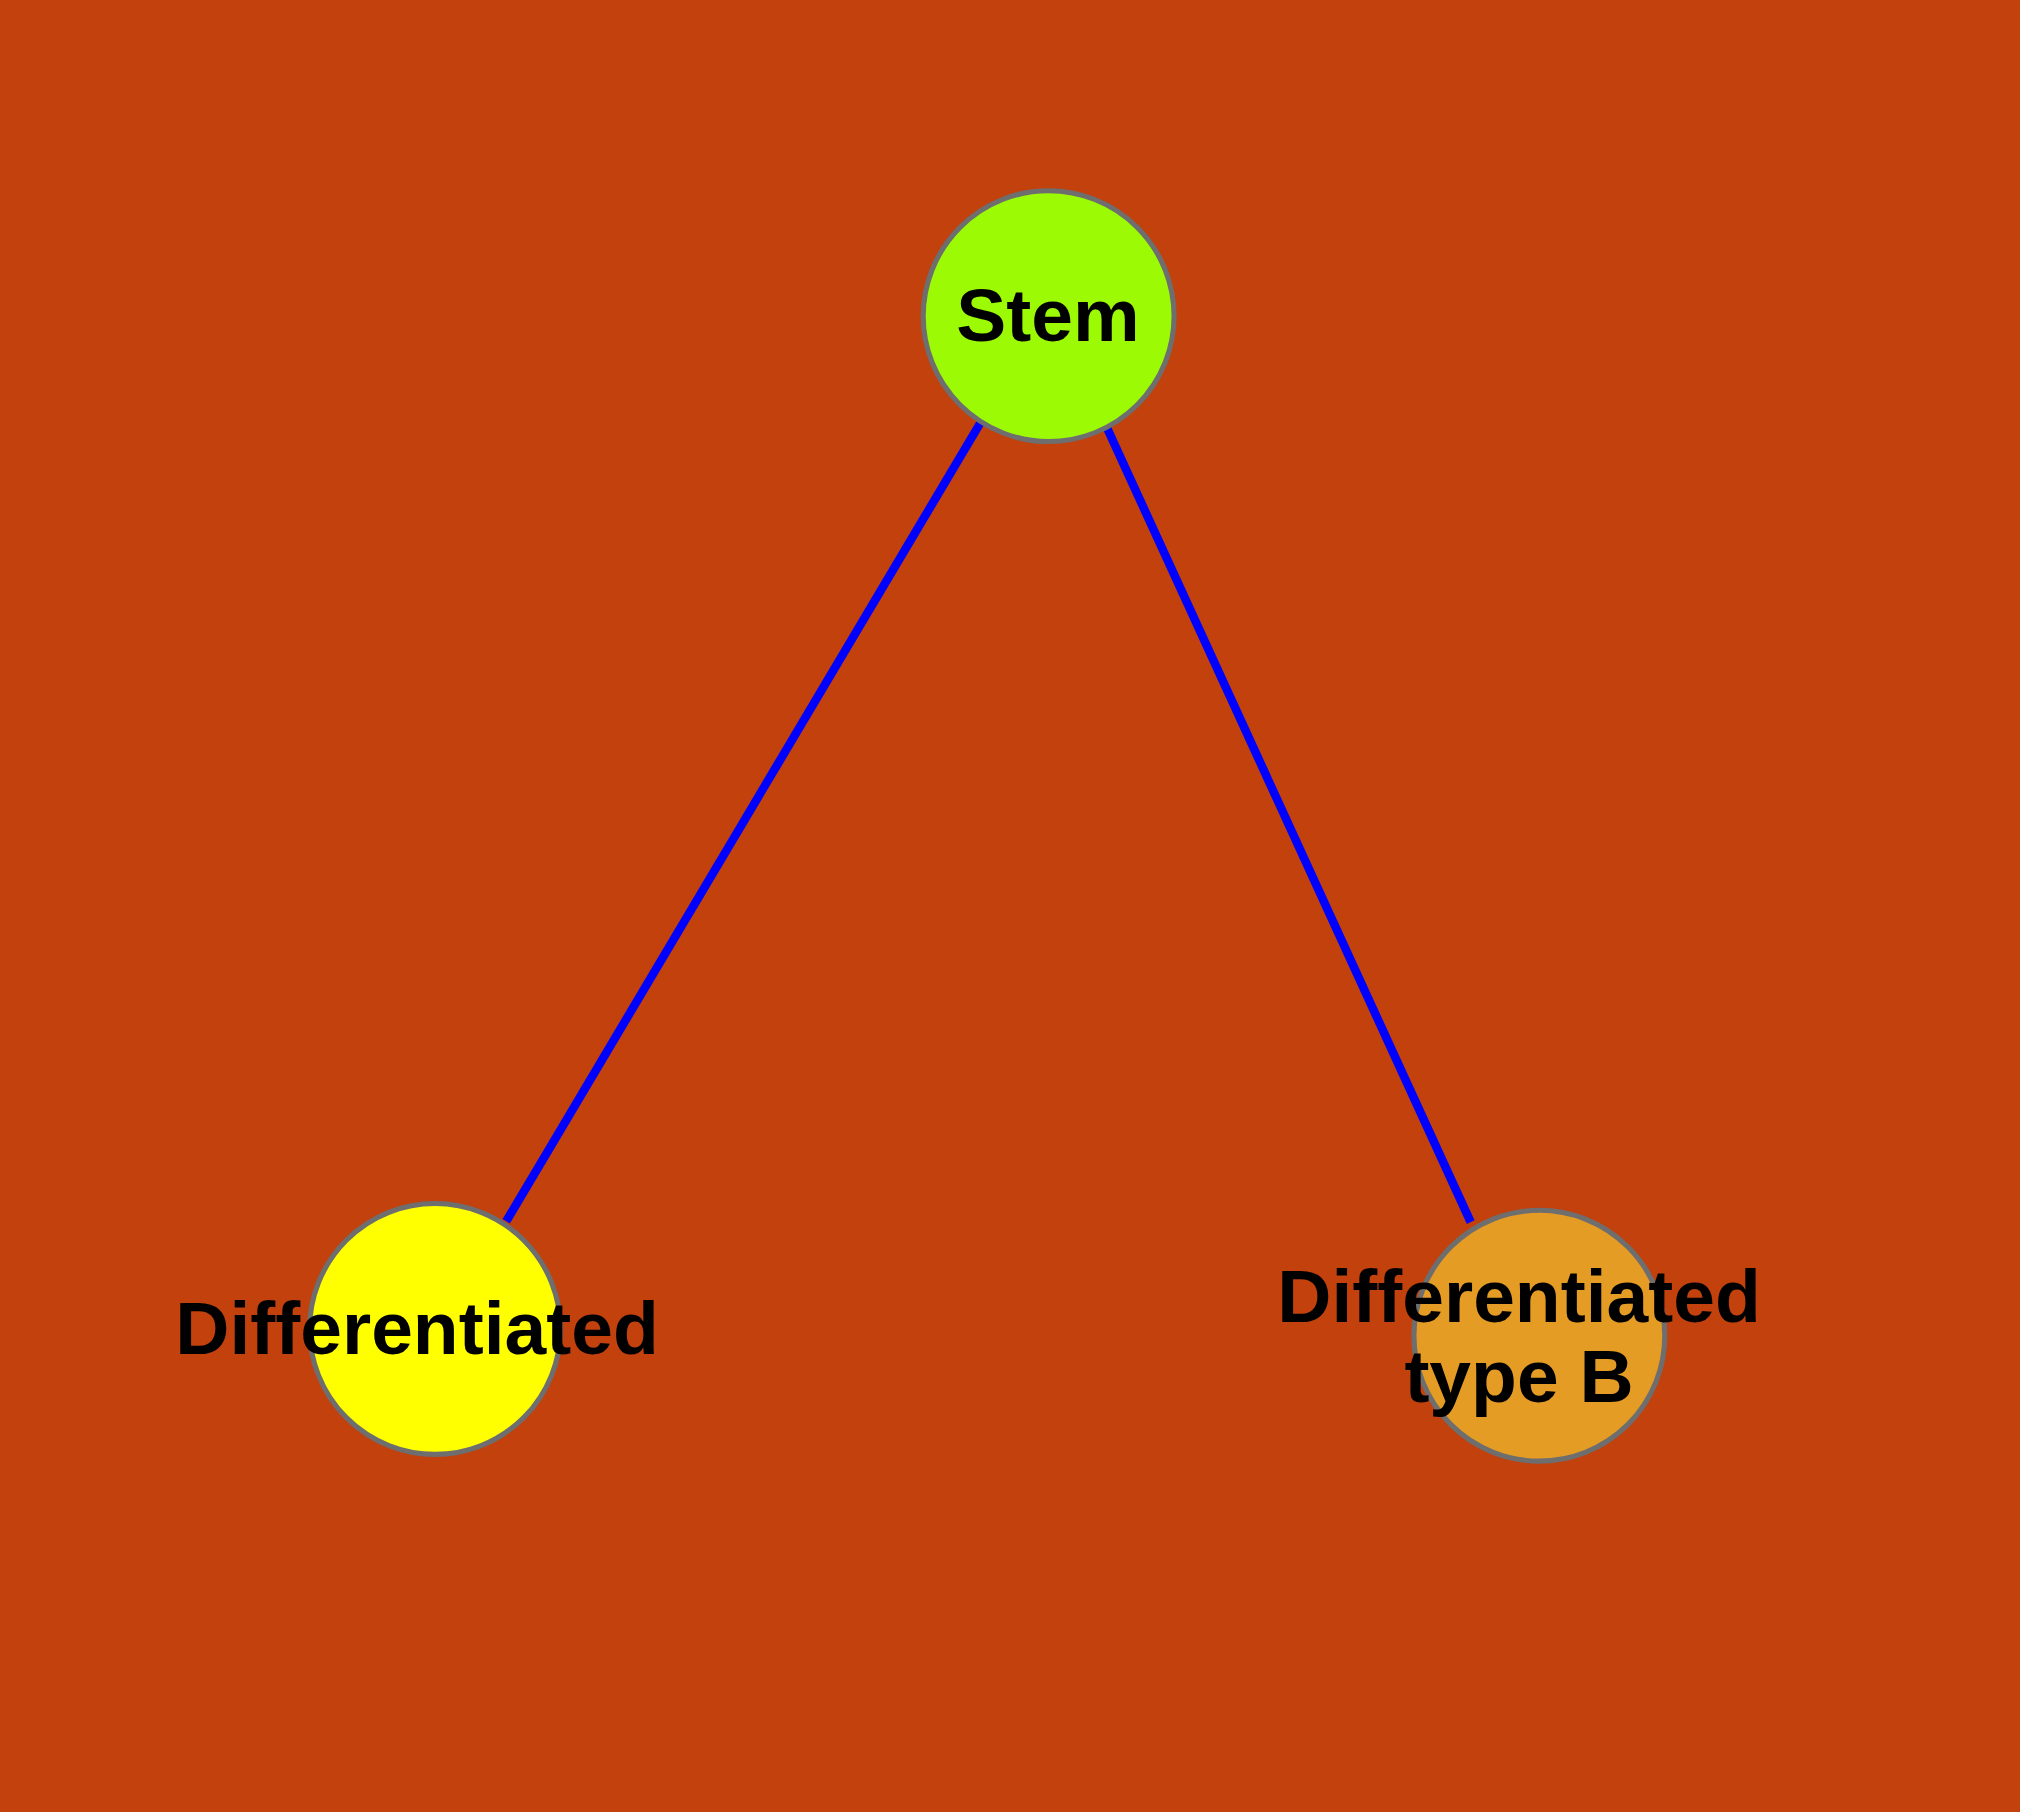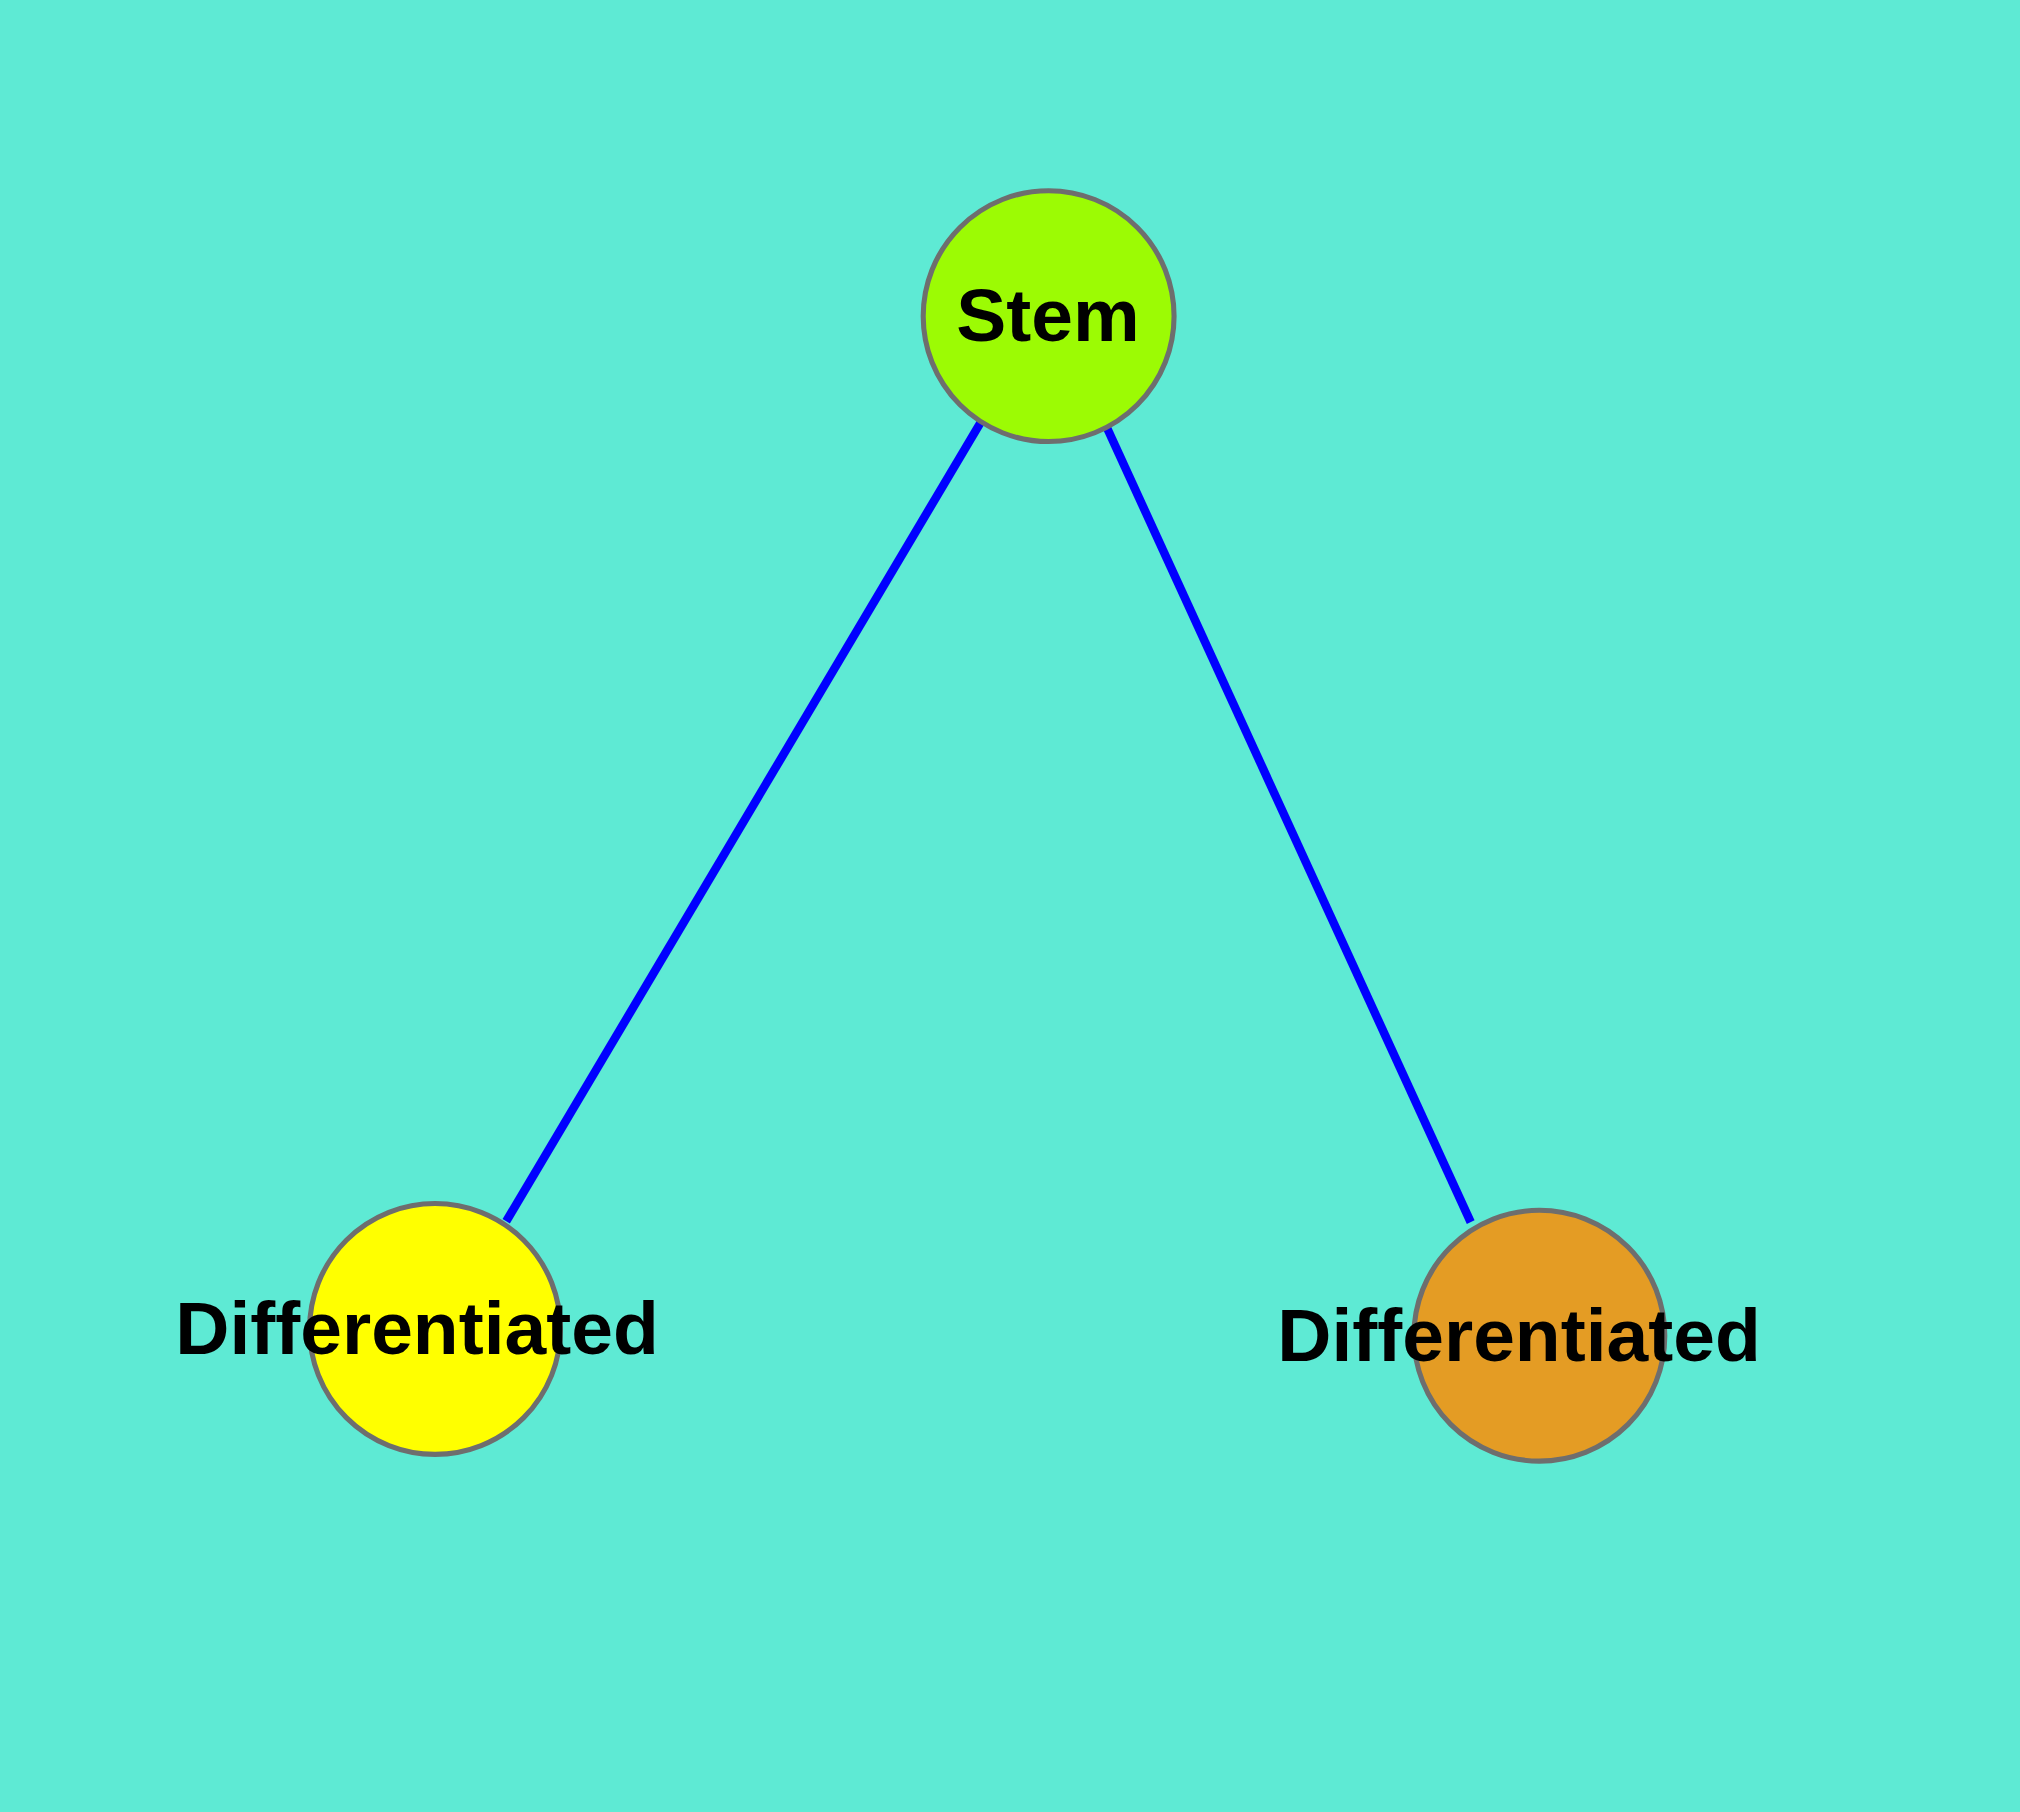--- a/index.html
+++ b/index.html
@@ -9,21 +9,21 @@
   body {
     width: 2021px;
     height: 1812px;
     overflow: hidden;
     font-family: "Liberation Sans", sans-serif;
   }
   #graph-canvas {
     position: relative;
     width: 2021px;
     height: 1812px;
-    background: #5eead4;
+    background: #c2410c;
   }
   #graph-svg {
     position: absolute;
     top: 0;
     left: 0;
     width: 2021px;
     height: 1812px;
     display: block;
   }
   .node-label {
@@ -53,16 +53,16 @@
       <circle cx="513" cy="1568" r="148" fill="#ffff00" stroke="#6e6e6e" stroke-width="6"></circle>
       <circle cx="1816" cy="1576" r="148" fill="#e49c24" stroke="#6e6e6e" stroke-width="6"></circle>
       <circle cx="1237" cy="373" r="148" fill="#9cfb04" stroke="#6e6e6e" stroke-width="6"></circle>
     </g>
   </svg>
 
   <div class="node-label" style="left:1048px; top:316px;">Stem</div>
 
   <div class="node-label" style="left:417px; top:1329px;"><span>Differentiated</span><br></div>
 
-  <div class="node-label" style="left:1519px; top:1336px;"><span>Differentiated</span><br></div>
+  <div class="node-label" style="left:1519px; top:1336px;"><span>Differentiated</span><br><span>type B</span></div>
 
 </div>
 
 
 </body></html>

